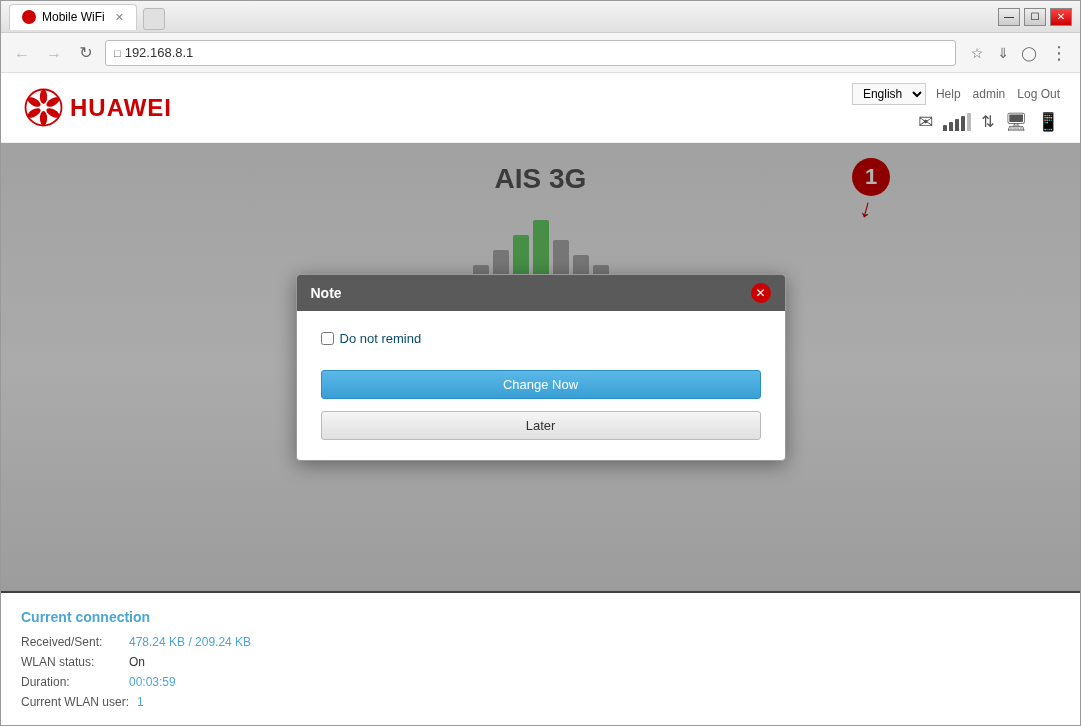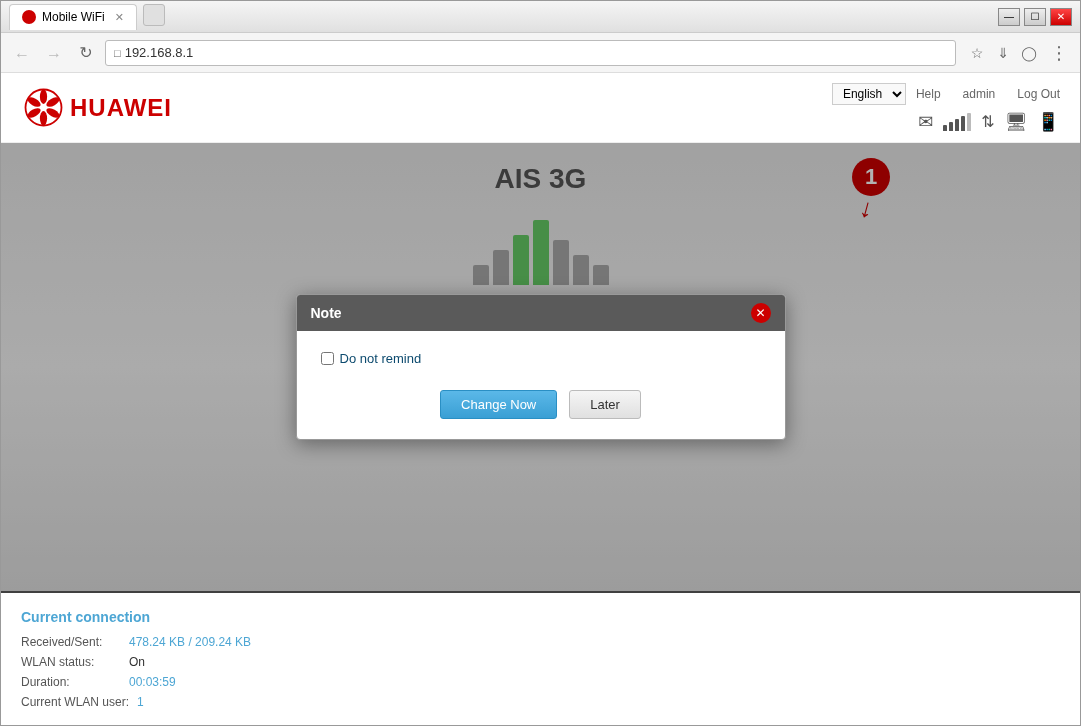--- a/index.html
+++ b/index.html
@@ -1,21 +1,21 @@
 <!DOCTYPE html>
 <html><head>
   <meta charset="utf-8">
   <style>
     * { box-sizing: border-box; margin: 0; padding: 0; }
     body { font-family: Arial, sans-serif; font-size: 13px; background: #ccc; width: 1081px; height: 726px; overflow: hidden; }
 
     
     .browser-window { width: 1081px; height: 726px; background: #f0f0f0; border: 1px solid #999; display: flex; flex-direction: column; }
     .title-bar { background: linear-gradient(to bottom, #f5f5f5, #e0e0e0); height: 32px; display: flex; align-items: center; padding: 0 8px; border-bottom: 1px solid #ccc; justify-content: space-between; }
-    .title-bar-left { display: flex; align-items: flex-start; gap: 6px; border-radius: 8px; }
+    .title-bar-left { display: flex; align-items: flex-end; gap: 6px; border-radius: 8px; }
     .tab { background: #fff; border: 1px solid #ccc; border-bottom: none; padding: 4px 12px; font-size: 12px; display: flex; align-items: center; gap: 6px; border-radius: 4px 4px 0 0; height: 26px; }
     .tab-favicon { width: 14px; height: 14px; background: #c00; border-radius: 50%; display: inline-block; }
     .tab-close { color: #888; font-size: 11px; cursor: pointer; margin-left: 4px; }
     .new-tab { background: #e0e0e0; border: 1px solid #bbb; padding: 4px 10px; font-size: 11px; border-radius: 3px; height: 22px; display: flex; align-items: center; }
     .win-controls { display: flex; gap: 4px; }
     .win-btn { width: 22px; height: 18px; border: 1px solid #888; background: linear-gradient(to bottom, #eee, #ccc); font-size: 10px; display: flex; align-items: center; justify-content: center; cursor: pointer; }
     .win-btn.close { background: linear-gradient(to bottom, #f44, #c00); color: #fff; }
 
     
     .address-bar { background: #f5f5f5; height: 40px; display: flex; align-items: center; padding: 0 8px; gap: 6px; border-bottom: 1px solid #ddd; }
@@ -35,21 +35,21 @@
     .router-ui { width: 100%; height: 100%; background: #fff; display: flex; flex-direction: column; }
 
     
     .router-header { background: #fff; padding: 8px 20px; display: flex; align-items: center; justify-content: space-between; border-bottom: 1px solid #eee; height: 70px; }
     .huawei-logo { display: flex; align-items: center; gap: 4px; }
     .logo-icon { width: 45px; height: 45px; }
     .logo-text { font-size: 24px; font-weight: bold; color: #cc0000; letter-spacing: 1px; }
     .header-right { display: flex; flex-direction: column; align-items: flex-end; gap: 6px; }
     .lang-row { display: flex; align-items: center; gap: 10px; }
     .lang-select { padding: 2px 6px; font-size: 12px; border: 1px solid #ccc; background: #f9f9f9; }
-    .help-links { display: flex; gap: 22px; font-size: 12px; color: #666; }
+    .help-links { display: flex; gap: 12px; font-size: 12px; color: #666; }
     .help-links a { color: #666; text-decoration: none; cursor: pointer; }
     .header-icons { display: flex; gap: 10px; align-items: center; }
     .header-icon { color: #555; font-size: 18px; cursor: pointer; }
 
     
     .router-nav { background: #6e6e6e; display: flex; align-items: stretch; height: 40px; }
     .nav-item { padding: 0 20px; display: flex; align-items: center; color: #fff; font-size: 14px; cursor: pointer; position: relative; }
     .nav-item.active { background: #4da6d4; }
     .nav-item:not(:last-child)::after { content: '|'; position: absolute; right: 0; color: #999; }
 
@@ -73,21 +73,21 @@
     .modal { background: #fff; border: 1px solid #999; border-radius: 4px; width: 490px; box-shadow: 0 4px 20px rgba(0,0,0,0.4); overflow: hidden; }
     .modal-header { background: #5a5a5a; color: #fff; padding: 8px 14px; display: flex; align-items: center; justify-content: space-between; }
     .modal-title { font-size: 14px; font-weight: bold; }
     .modal-close { width: 20px; height: 20px; background: #cc0000; border-radius: 50%; color: #fff; font-size: 12px; display: flex; align-items: center; justify-content: center; cursor: pointer; border: none; }
     .modal-body { padding: 20px 24px; }
     .modal-message { font-size: 13px; color: #333; line-height: 1.6; margin-bottom: 20px; }
     .modal-message a { color: #0066cc; }
     .modal-checkbox { display: flex; align-items: center; gap: 6px; margin-bottom: 24px; }
     .modal-checkbox input { width: 13px; height: 13px; }
     .modal-checkbox label { font-size: 13px; color: #0c4a6e; }
-    .modal-buttons { display: flex; justify-content: center; gap: 12px; }
+    .modal-buttons { display: flex; justify-content: center; gap: 12px; flex-direction: column; }
     .btn-change { background: linear-gradient(to bottom, #5bb8e8, #3a9fd4); color: #fff; border: 1px solid #2a8fc4; padding: 6px 20px; font-size: 13px; cursor: pointer; border-radius: 3px; }
     .btn-later { background: linear-gradient(to bottom, #f5f5f5, #e0e0e0); color: #333; border: 1px solid #bbb; padding: 6px 20px; font-size: 13px; cursor: pointer; border-radius: 3px; }
 
     .signal-bars { display: flex; align-items: flex-end; gap: 2px; height: 18px; }
     .signal-bar { width: 4px; background: #555; border-radius: 1px 1px 0 0; }
   </style>
 </head>
 <body>
 
 <div class="browser-window">

